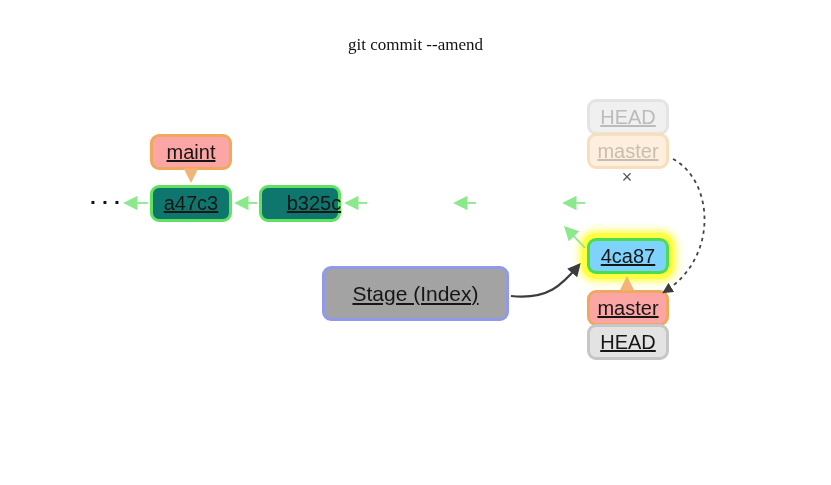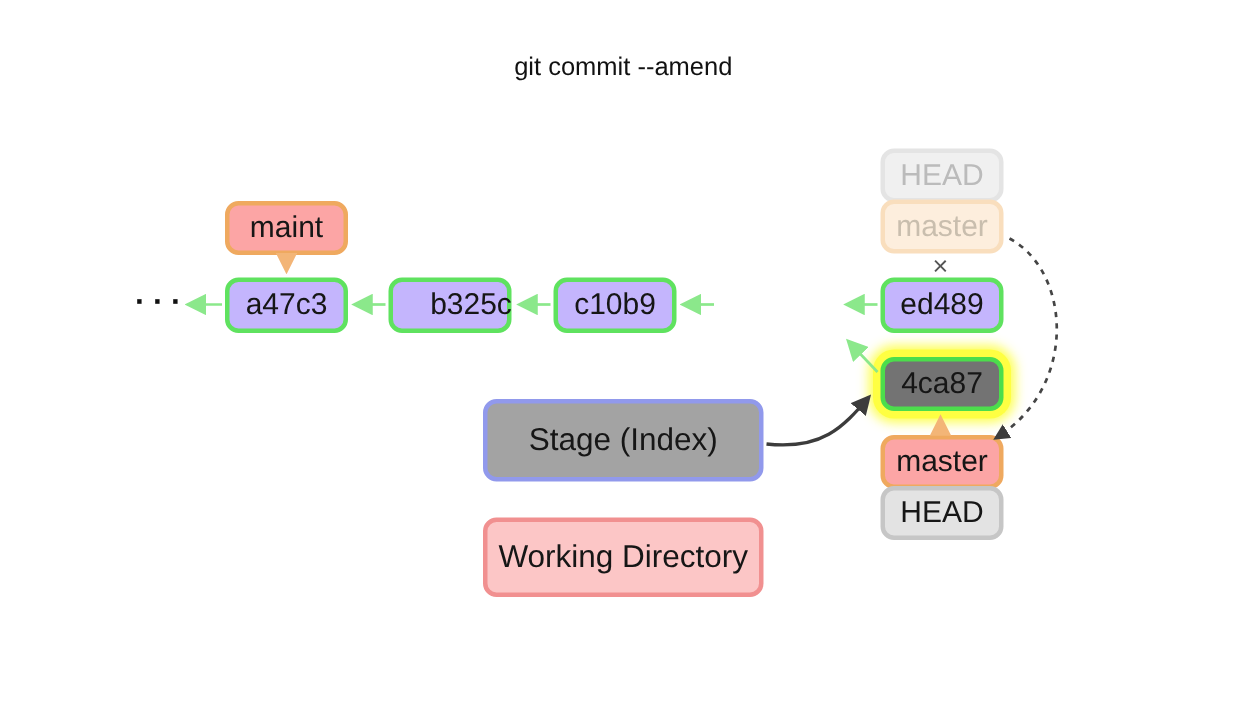--- a/index.html
+++ b/index.html
@@ -2,47 +2,47 @@
 <html><head>
 <meta charset="utf-8">
 <style>
   html,body { margin:0; padding:0; background:#ffffff; }
   .canvas {
     position:relative; width:831px; height:485px; background:#ffffff;
     font-family:"Liberation Sans", sans-serif; overflow:hidden;
   }
   .title {
     position:absolute; left:0; top:35px; width:100%;
-    text-align:center; font-family:Liberation Sans, sans-serif;
+    text-align:center; font-family:Liberation Serif, serif;
     font-size:17px; color:#111;
   }
   .node {
     position:absolute; box-sizing:border-box;
     display:flex; align-items:center; justify-content:center;
-    border-radius:9px; border:3px solid; font-size:20px; color:#161616;
+    border-radius:9px; border:3px solid; font-size:20px; color:#161616;text-decoration:underline;
   }
-  .commit { background:#c4b5fd; border-color:#5fe25f; width:82px; height:37px; top:185px; }
+  .commit { background:#0f766e; border-color:#5fe25f; width:82px; height:37px; top:185px; }
   .c0 { left:150px; } .c1 { left:259px;padding-left:28px; } .c2 { left:369px; } .c3 { left:478px; } .c4 { left:587px; }
   .branch { background:#fca5a5; border-color:#efa95f; }
   .maint { left:150px; top:134px; width:82px; height:36px; }
   .faded-head {
     left:587px; top:99px; width:82px; height:36px;
     background:#f0f0f0; border-color:#e4e4e4; color:#bbbbbb;
   }
   .faded-master {
     left:587px; top:133px; width:82px; height:36px;
     background:#fdeedd; border-color:#f9debd; color:#c9beae;
   }
   .cross {
     position:absolute; left:615px; top:168px; width:24px; height:18px;
     text-align:center; font-size:18px; line-height:18px; color:#555;
   }
   .new-commit {
     left:587px; top:238px; width:82px; height:36px;
-    background:#737373; border-color:#4cdd4c;
+    background:#7dd3fc; border-color:#4cdd4c;
     box-shadow:0 0 0 5px #feff42, 0 0 7px 8px rgba(253,255,60,0.85);
   }
   .new-master { left:587px; top:290px; width:82px; height:36px; }
   .new-head {
     left:587px; top:324px; width:82px; height:36px;
     background:#e3e3e3; border-color:#c6c6c6;
   }
   .stage {
     left:322px; top:266px; width:187px; height:55px;
     background:#a3a3a3; border-color:#9199ec; font-size:21px;
@@ -63,33 +63,30 @@
 <div class="canvas">
 
   <div class="title">git commit --amend</div>
 
   <div class="ellipsis">···</div>
 
   <div class="node branch maint">maint</div>
 
   <div class="node commit c0">a47c3</div>
   <div class="node commit c1">b325c</div>
-  <div class="node commit c2">c10b9</div>
-  <div class="node commit c4">ed489</div>
 
   <div class="node faded-head">HEAD</div>
   <div class="node faded-master">master</div>
   <div class="cross">×</div>
 
   <div class="node commit new-commit">4ca87</div>
   <div class="node branch new-master">master</div>
   <div class="node new-head">HEAD</div>
 
   <div class="node stage">Stage (Index)</div>
-  <div class="node wd">Working Directory</div>
 
   <svg class="arrows" width="831" height="485" viewBox="0 0 831 485">
     <defs>
       <marker id="mGreen" viewBox="0 0 10 10" refX="8" refY="5" markerWidth="8" markerHeight="8" orient="auto-start-reverse">
         <path d="M0,0 L10,5 L0,10 z" fill="#8be88b"></path>
       </marker>
       <marker id="mOrange" viewBox="0 0 10 10" refX="8" refY="5" markerWidth="8" markerHeight="8" orient="auto-start-reverse">
         <path d="M0,0 L10,5 L0,10 z" fill="#f3b577"></path>
       </marker>
       <marker id="mDark" viewBox="0 0 10 10" refX="8" refY="5" markerWidth="6" markerHeight="6" orient="auto-start-reverse">

